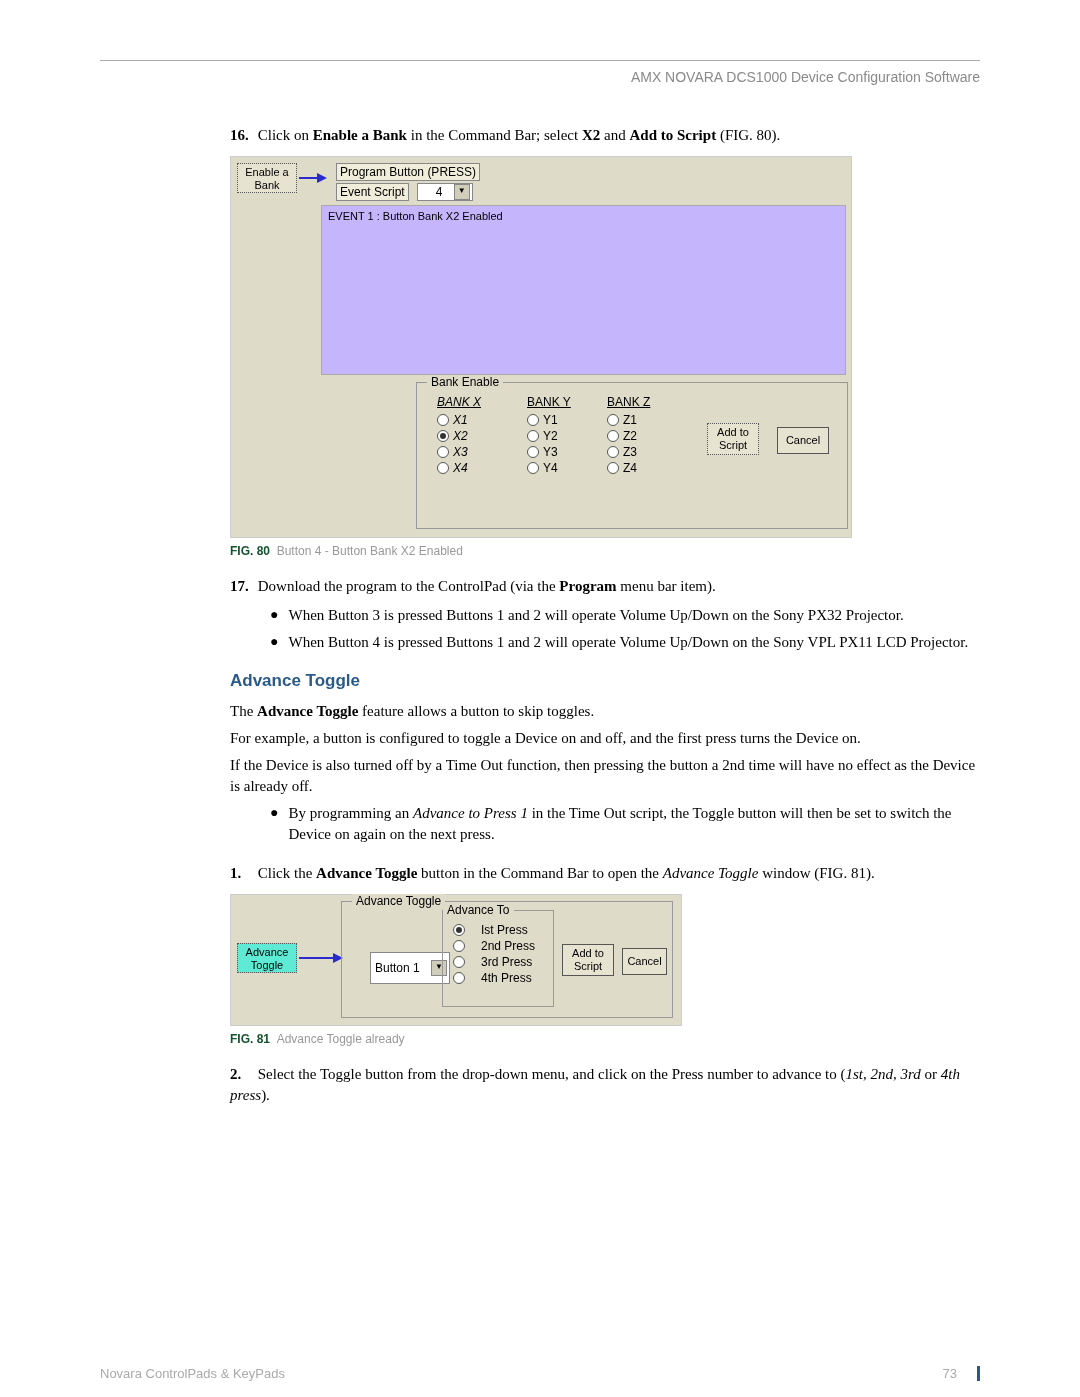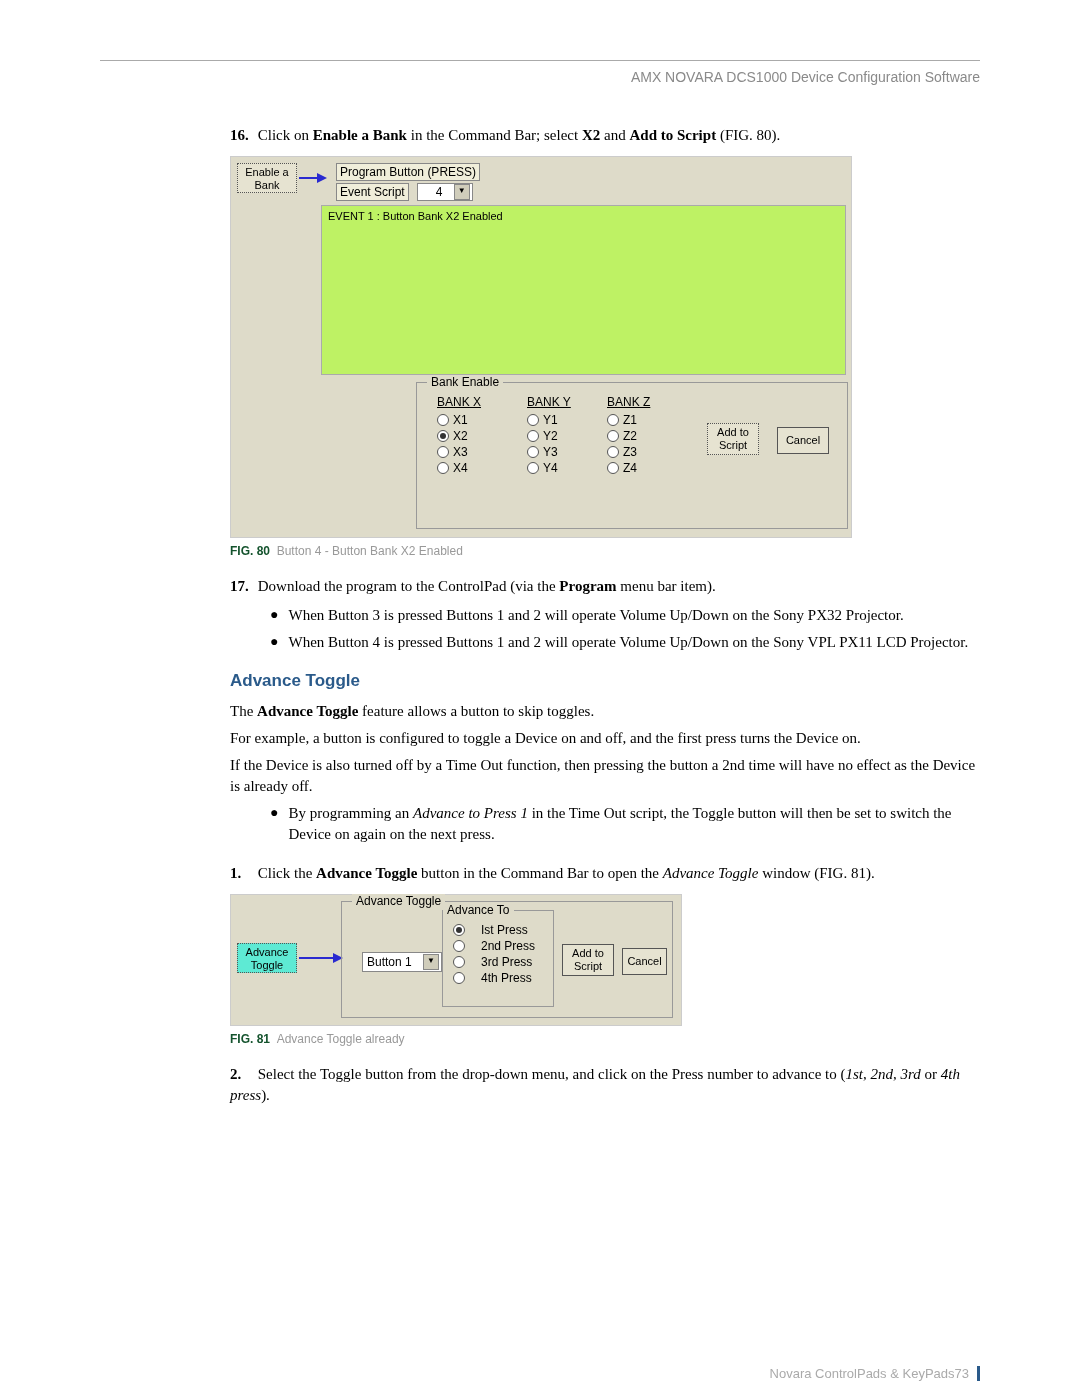--- a/index.html
+++ b/index.html
@@ -113,21 +113,21 @@
     font-size: 8px;
     text-align: center;
     line-height: 12px;
   }
   .list-area {
     position: absolute;
     left: 90px;
     top: 30px;
     width: 525px;
     height: 170px;
-    background: #bef264;
+    background: #c4b5fd;
     border: 1px solid #aaa;
     font-family: Arial, sans-serif;
     font-size: 11px;
     padding: 4px 6px;
     box-sizing: border-box;
   }
   .bank-enable-group {
     position: absolute;
     left: 185px;
     top: 225px;
@@ -285,49 +285,49 @@
   }
   .adv-to .row {
     display: flex;
     align-items: center;
     gap: 16px;
     font-size: 12px;
     margin: 2px 0;
   }
   .adv-dropdown {
     position: absolute;
-    left: 20px; top: 50px;
-    width: 80px; height: 20px;
+    left: 28px; top: 50px;
+    width: 80px; height: 32px;
     border: 1px solid #888;
     background: #fff;
     display: flex;
     align-items: center;
     justify-content: space-between;
     font-size: 12px;
     padding: 0 2px 0 4px;
     box-sizing: border-box;
   }
   .adv-dropdown .dd {
     width: 14px; height: 14px;
     background: #d0cdbb;
     border: 1px solid #888;
     font-size: 8px;
     text-align: center;
     line-height: 12px;
   }
 
   .footer {
     display: flex;
-    justify-content: flex-end;
+    justify-content: space-between;
     align-items: center;
     font-family: Arial, Helvetica, sans-serif;
     font-size: 13px;
     color: #aaa;
     border-right: 3px solid #2a5a8a;
-    padding-right: 8px;
+    padding-right: 20px;
     margin-top: 260px;
   }
 </style>
 </head>
 <body>
 
 <div class="page">
   <div class="top-rule"></div>
   <div class="header-right">AMX NOVARA DCS1000 Device Configuration Software</div>
 
@@ -357,21 +357,21 @@
         </div>
       </div>
 
       <div class="list-area" style="top:48px;">
         <div>EVENT 1  : Button Bank X2 Enabled</div>
       </div>
 
       <div class="bank-enable-group">
         <span class="legend">Bank Enable</span>
 
-        <div class="bank-col" style="left:20px;">
+        <div class="bank-col" style="left:20px;font-style:italic;">
           <div class="hdr">BANK X</div>
           <div class="row">
               <span class="radio-empty"></span>
               <span>X1</span>
             </div>
           <div class="row">
               <span class="radio-filled"></span>
               <span>X2</span>
             </div>
           <div class="row">

